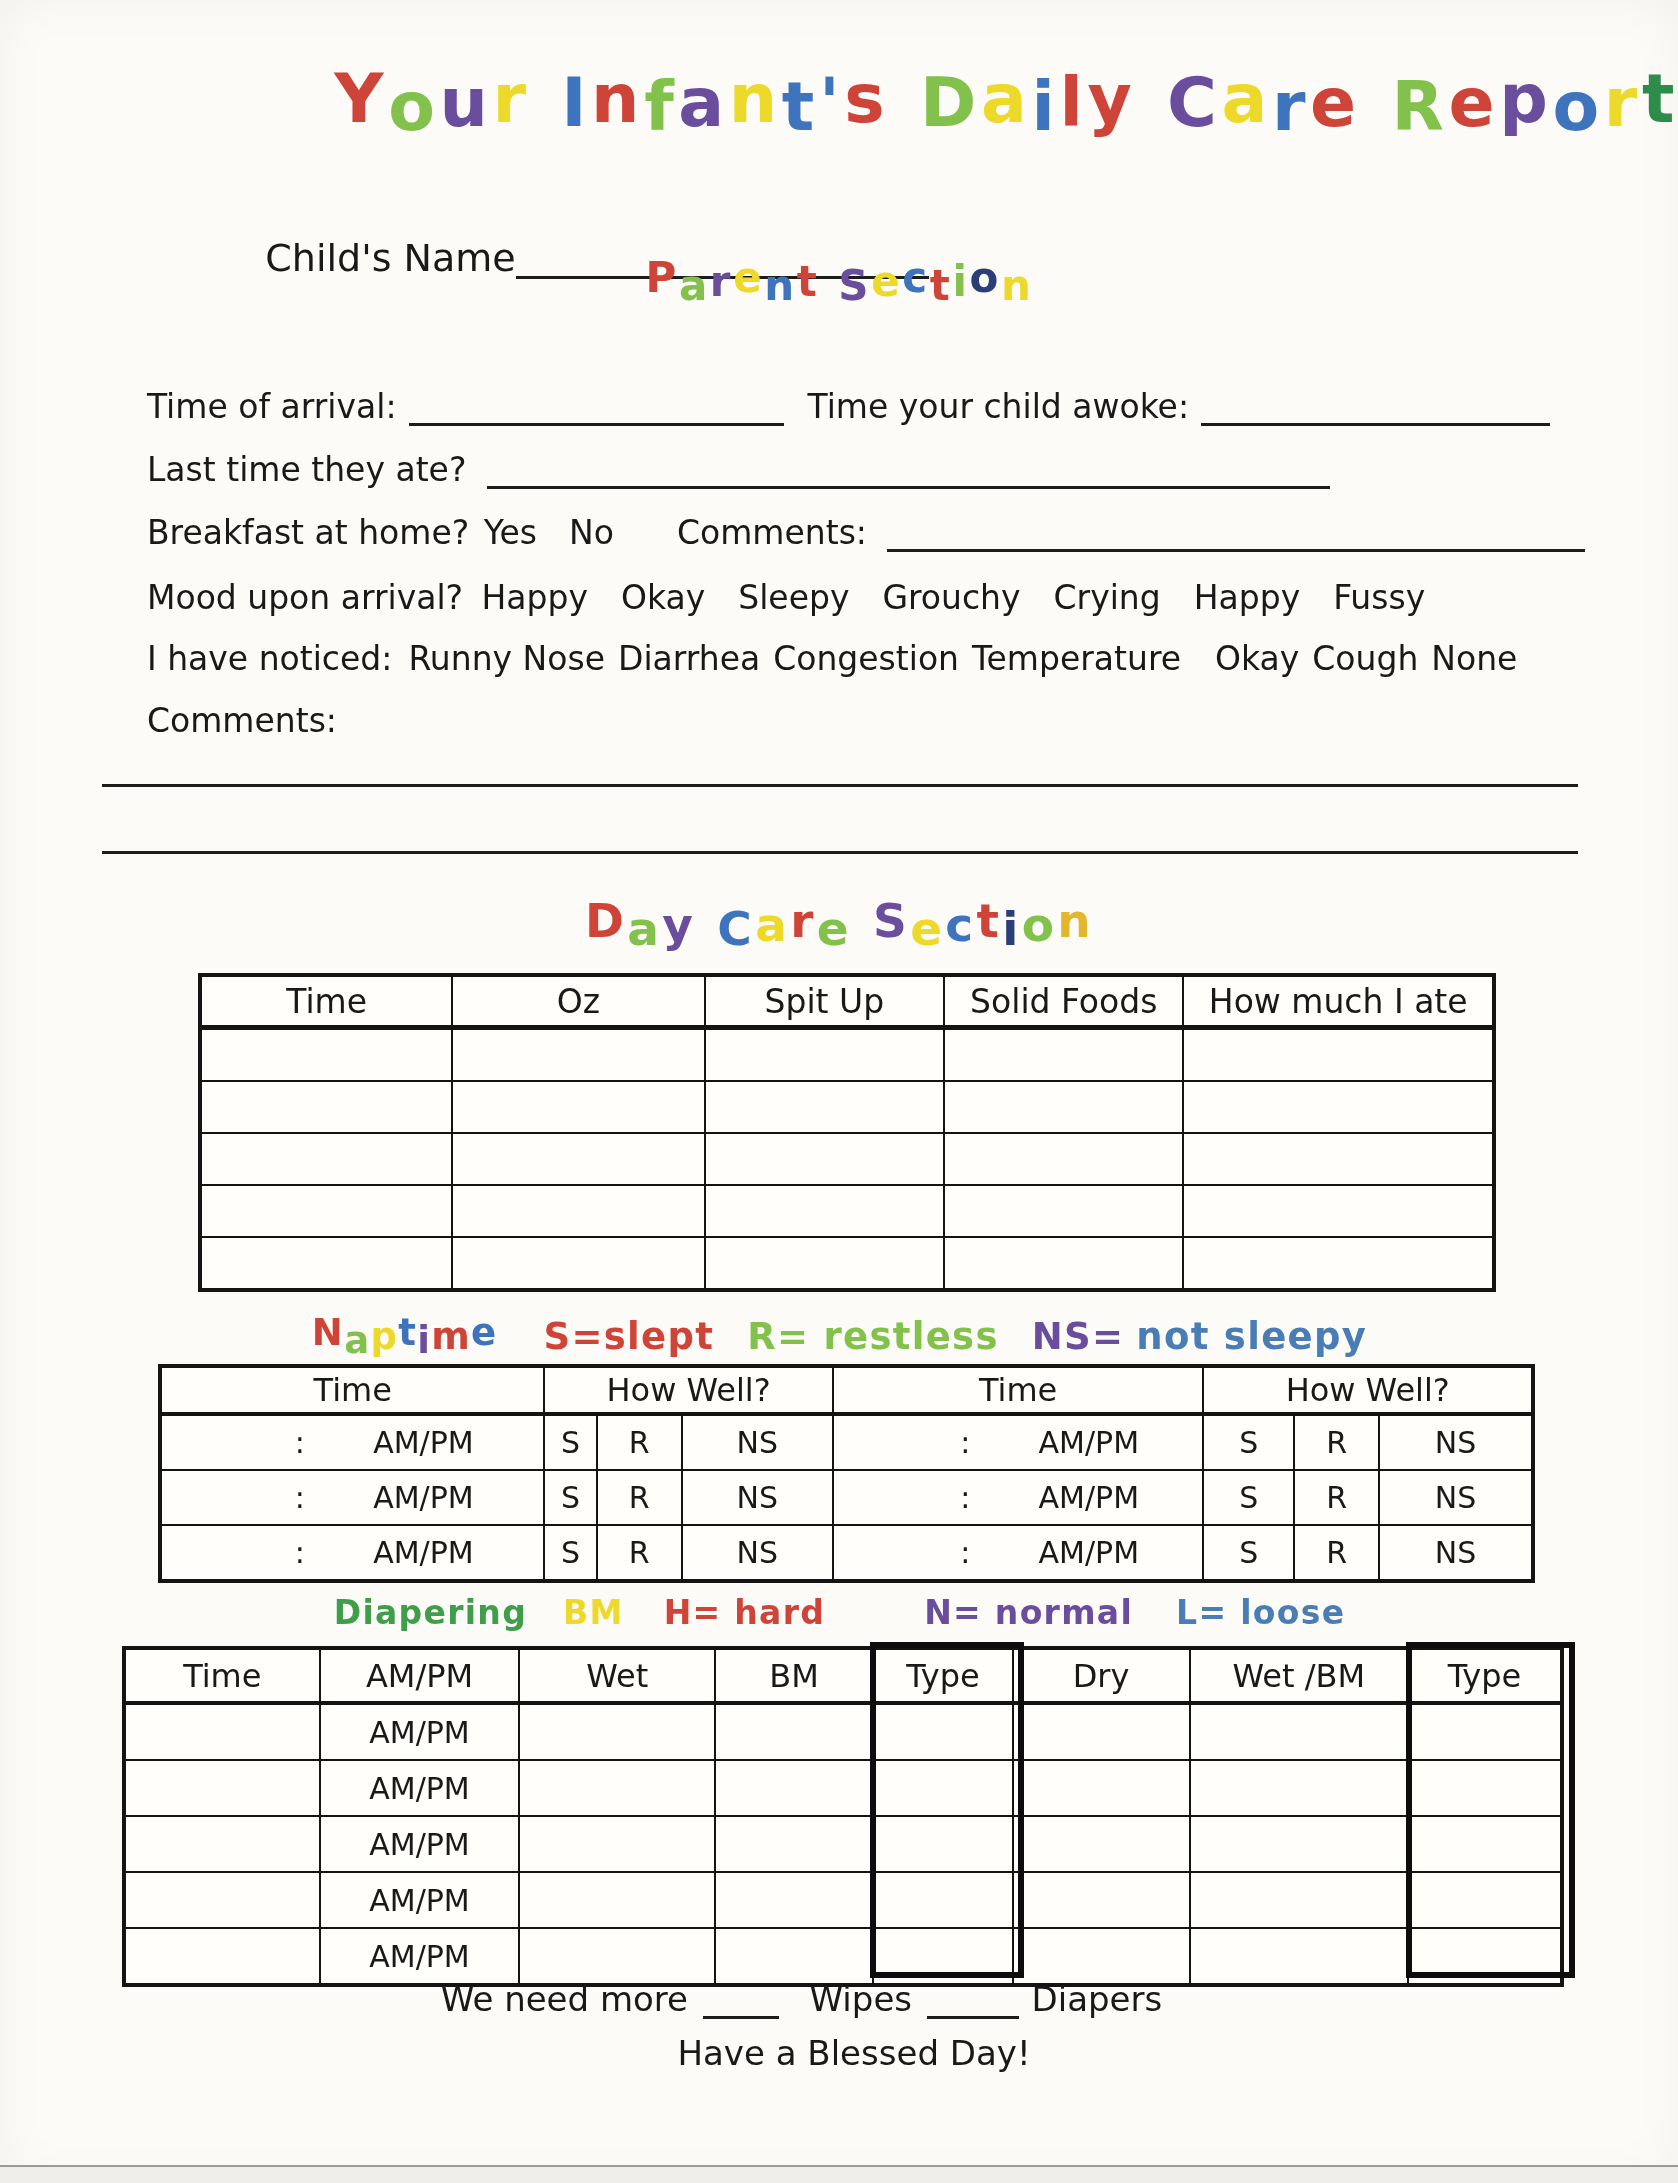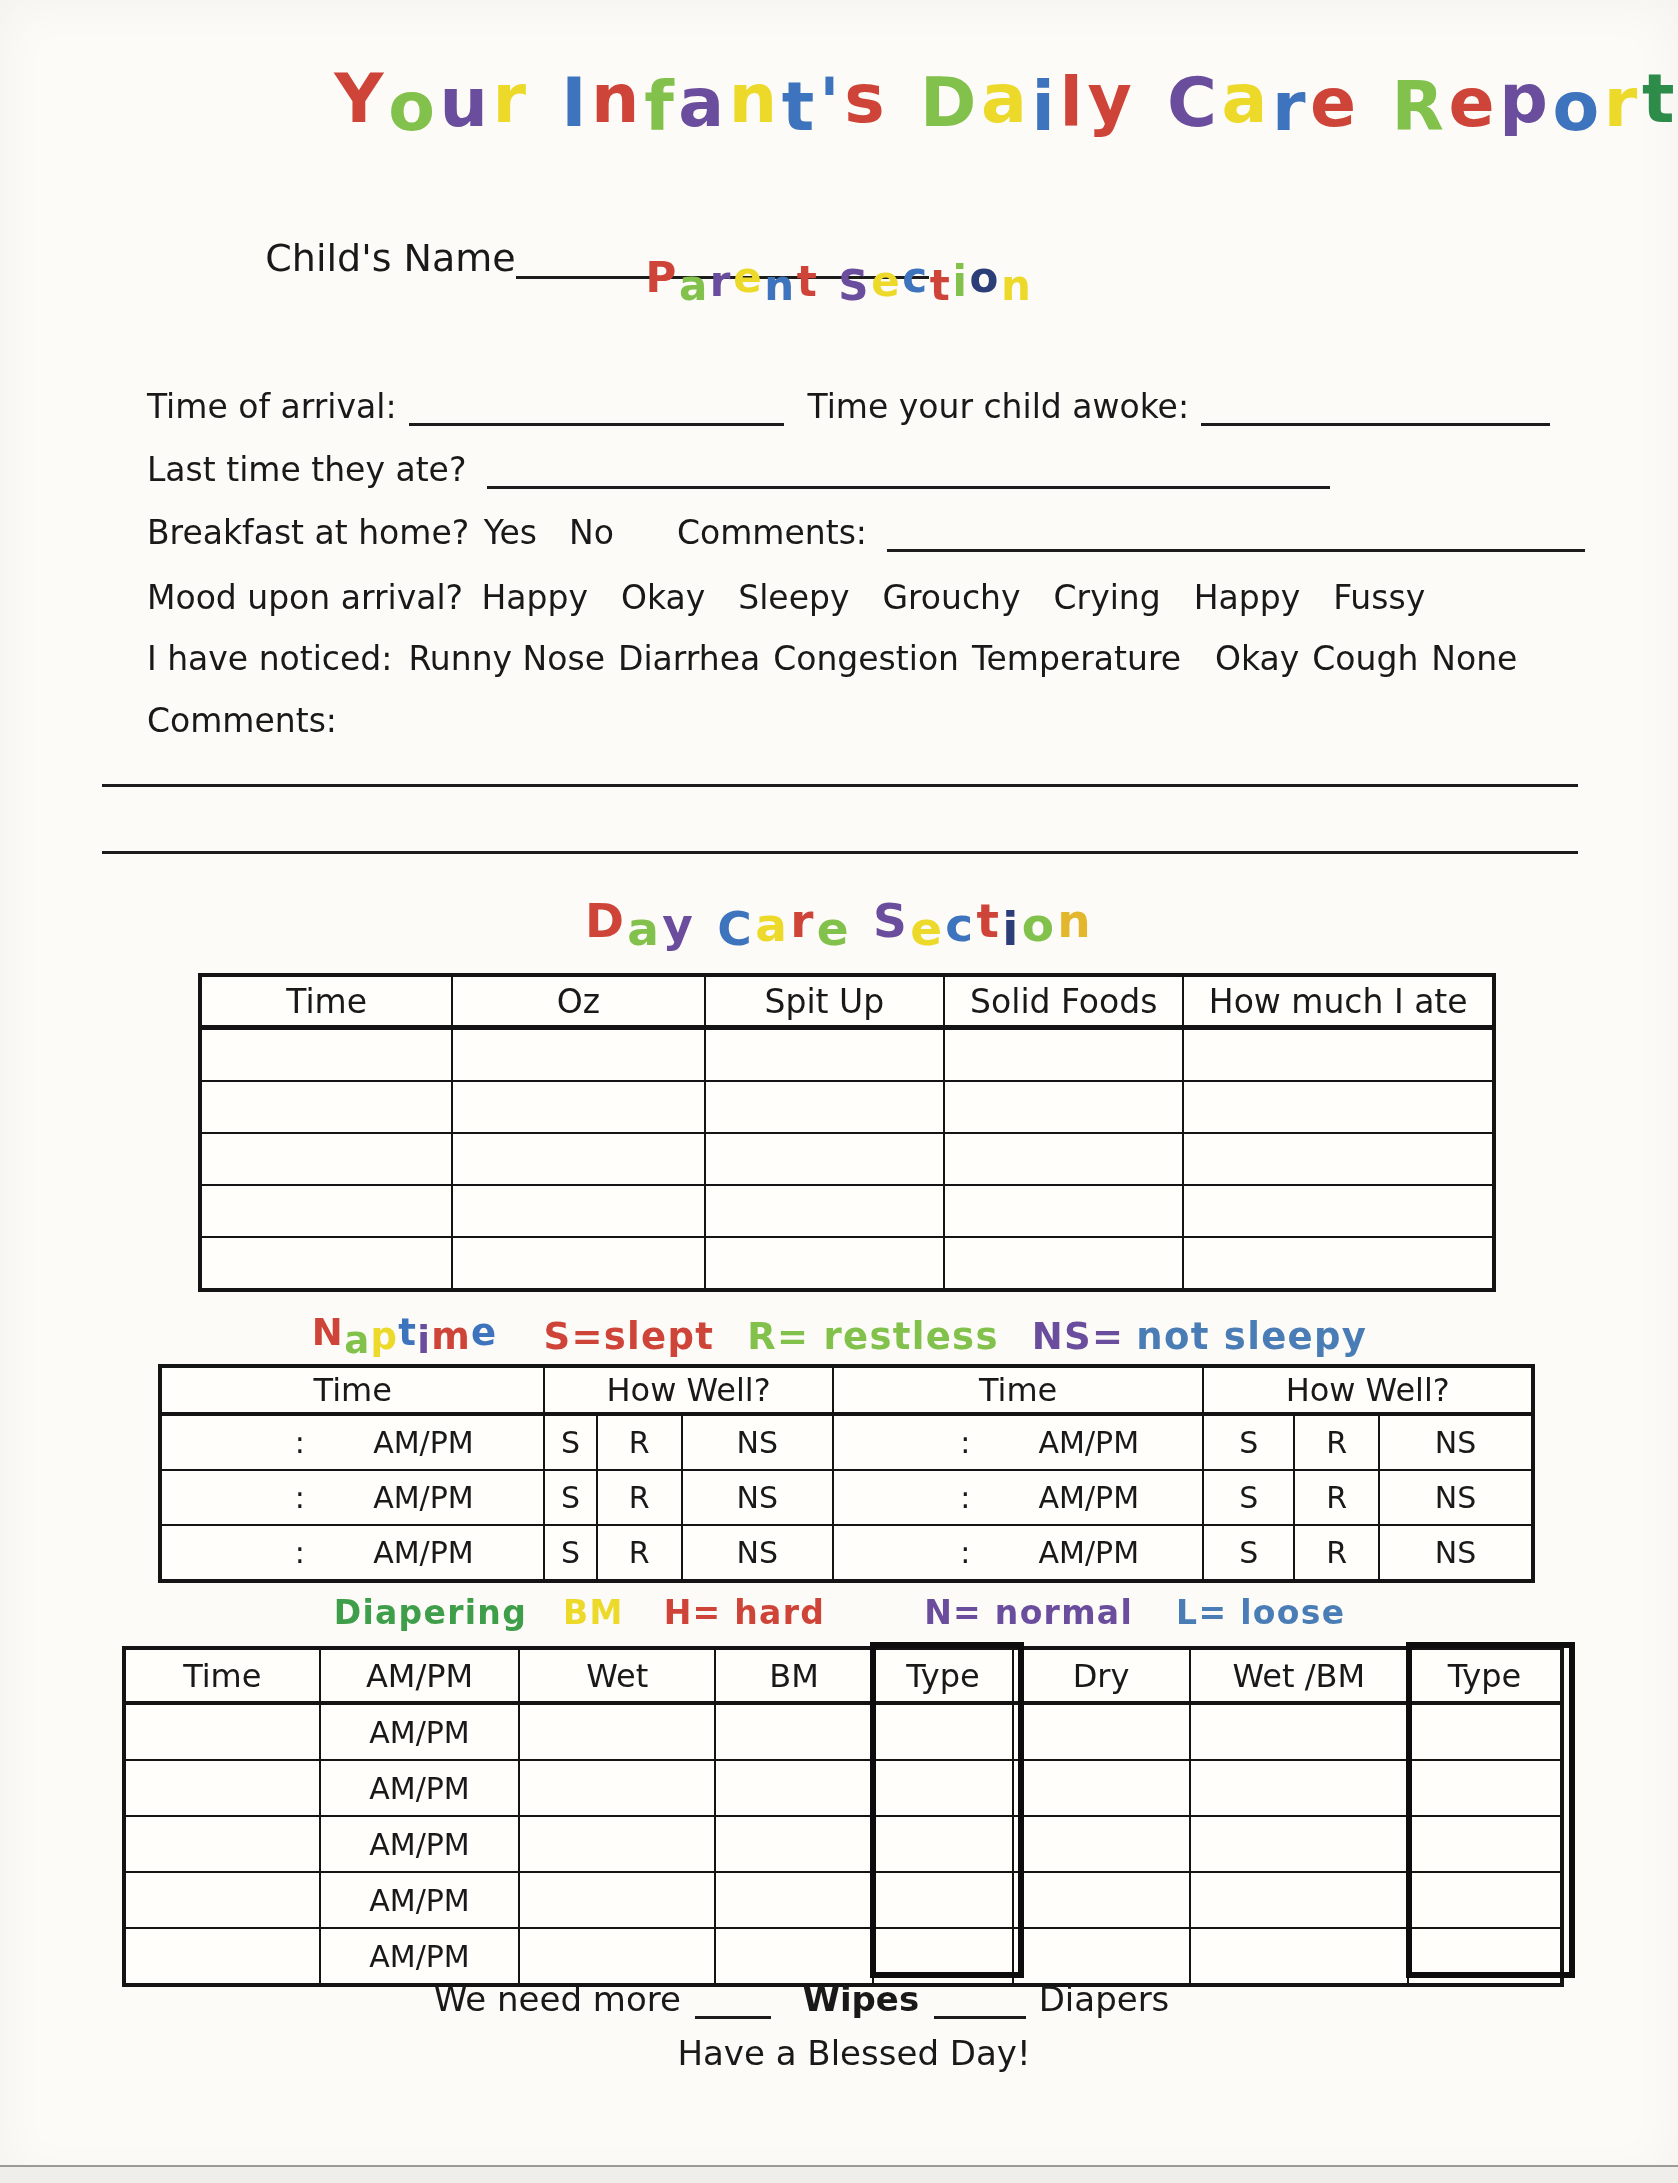--- a/index.html
+++ b/index.html
@@ -300,21 +300,21 @@
           <td></td>
           <td></td>
         </tr>
       </tbody>
   </table>
 
   <div id="type-box-1" class="type-box"></div>
   <div id="type-box-2" class="type-box"></div>
 
   <div id="footer-need" class="center">
-    <span>We need more</span><span class="blank" style="width:76px;margin-left:14.5px;"></span><span style="margin-left:31px;font-weight:bold;">Wipes</span><span class="blank" style="width:92px;margin-left:14.5px;"></span><span style="margin-left:13px;">Diapers</span>
+    <span>We need more</span><span class="blank" style="width:76px;margin-left:14.5px;"></span><span style="margin-left:31px;">Wipes</span><span class="blank" style="width:92px;margin-left:14.5px;"></span><span style="margin-left:13px;">Diapers</span>
   </div>
   <div id="footer-blessed" class="center">
     <span>Have a Blessed Day!</span>
   </div>
 
   <div id="scan-edge-line"></div>
   <div id="scan-edge-band"></div>
 </div>
 
 

